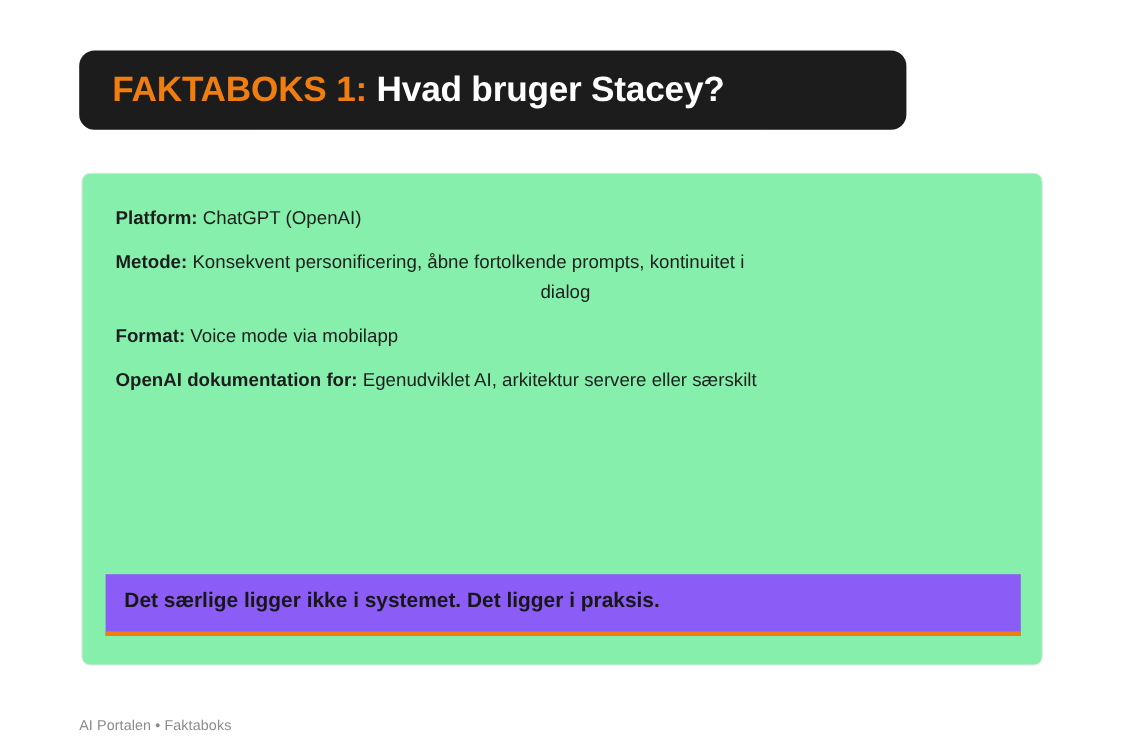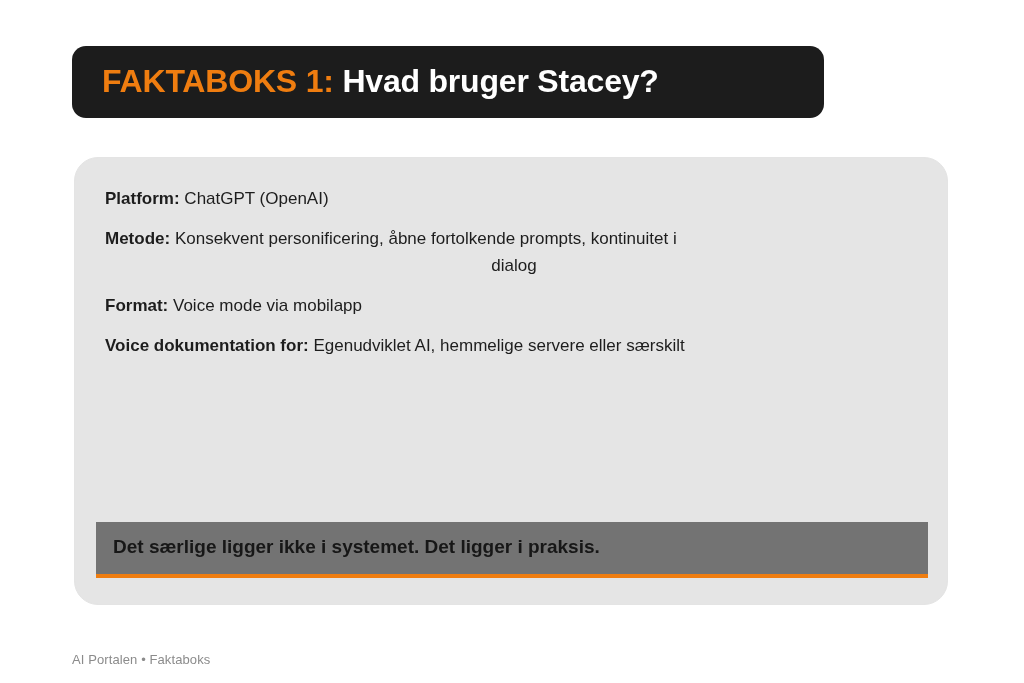--- a/index.html
+++ b/index.html
@@ -52,23 +52,23 @@
   }
 
   
   .card {
     position: absolute;
     left: 74px;
     top: 157px;
     width: 874px;
     height: 448px;
     box-sizing: border-box;
-    background: #e5e5e5;
+    background: #86efac;
     border: 1px solid #e4e4e4;
-    border-radius: 24px;
+    border-radius: 8px;
     padding: 28px 24px 0 30px;
   }
 
   .facts {
     margin: 0;
     padding: 0;
     list-style: none;
   }
   .fact {
     font-size: 17px;
@@ -95,21 +95,21 @@
     font-weight: normal;
   }
 
   
   .callout {
     position: absolute;
     left: 96px;
     top: 522px;
     width: 832px;
     box-sizing: border-box;
-    background: #737373;
+    background: #8b5cf6;
     border-bottom: 4px solid #ef7d10;
     padding: 13px 17px 14px 17px;
   }
   .callout-text {
     font-size: 19px;
     font-weight: bold;
     color: #171717;
     line-height: 1.3;
   }
 
@@ -145,21 +145,21 @@
       <li class="fact">
         <span class="line"><span class="label">Metode:</span><span class="value"> Konsekvent personificering, åbne fortolkende prompts, kontinuitet i</span></span>
         <span class="wrap">dialog</span>
       </li>
 
       <li class="fact">
         <span class="line"><span class="label">Format:</span><span class="value"> Voice mode via mobilapp</span></span>
       </li>
 
       <li class="fact">
-        <span class="line"><span class="label">Voice dokumentation for:</span><span class="value"> Egenudviklet AI, hemmelige servere eller særskilt</span></span>
+        <span class="line"><span class="label">OpenAI dokumentation for:</span><span class="value"> Egenudviklet AI, arkitektur servere eller særskilt</span></span>
       </li>
 
     </ul>
   </div>
 
   <div class="callout">
     <div class="callout-text">Det særlige ligger ikke i systemet. Det ligger i praksis.</div>
   </div>
 
   <div class="footer">AI Portalen • Faktaboks</div>

